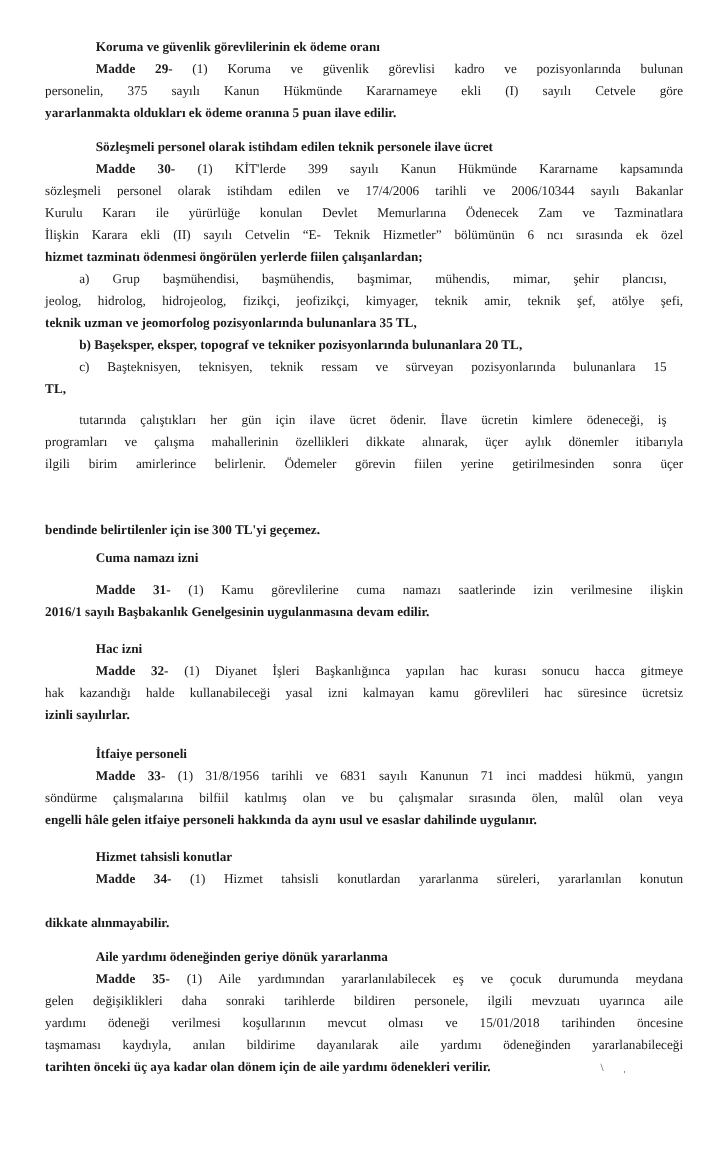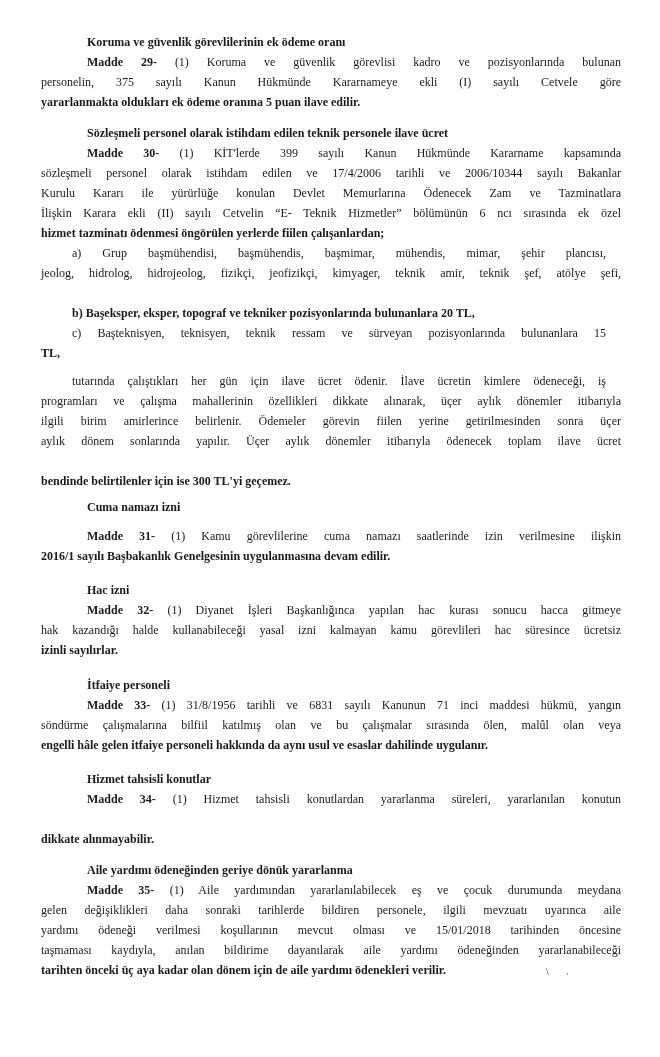--- a/index.html
+++ b/index.html
@@ -33,27 +33,27 @@
   <div class="ln last" style="top:92px">yararlanmakta oldukları ek ödeme oranına 5 puan ilave edilir.</div>
 
   <div class="ln ind h" style="top:123px">Sözleşmeli personel olarak istihdam edilen teknik personele ilave ücret</div>
   <div class="ln ind" style="top:143px"><span class="b">Madde 30-</span><span> (1) KİT'lerde 399 sayılı Kanun Hükmünde Kararname kapsamında</span></div>
   <div class="ln" style="top:163px">sözleşmeli personel olarak istihdam edilen ve 17/4/2006 tarihli ve 2006/10344 sayılı Bakanlar</div>
   <div class="ln" style="top:183px">Kurulu Kararı ile yürürlüğe konulan Devlet Memurlarına Ödenecek Zam ve Tazminatlara</div>
   <div class="ln" style="top:203px">İlişkin Karara ekli (II) sayılı Cetvelin “E- Teknik Hizmetler” bölümünün 6 ncı sırasında ek özel</div>
   <div class="ln last" style="top:223px">hizmet tazminatı ödenmesi öngörülen yerlerde fiilen çalışanlardan;</div>
   <div class="ln ind2" style="top:243px">a) Grup başmühendisi, başmühendis, başmimar, mühendis, mimar, şehir plancısı,</div>
   <div class="ln" style="top:263px">jeolog, hidrolog, hidrojeolog, fizikçi, jeofizikçi, kimyager, teknik amir, teknik şef, atölye şefi,</div>
+  <div class="ln last" style="top:283px">teknik uzman ve jeomorfolog pozisyonlarında bulunanlara 35 TL,</div>
   <div class="ln ind2 last" style="top:303px">b) Başeksper, eksper, topograf ve tekniker pozisyonlarında bulunanlara 20 TL,</div>
   <div class="ln ind2" style="top:323px">c) Başteknisyen, teknisyen, teknik ressam ve sürveyan pozisyonlarında bulunanlara 15</div>
   <div class="ln ind2" style="top:371px">tutarında çalıştıkları her gün için ilave ücret ödenir. İlave ücretin kimlere ödeneceği, iş</div>
   <div class="ln last" style="top:343px">TL,</div>
   <div class="ln" style="top:391px">programları ve çalışma mahallerinin özellikleri dikkate alınarak, üçer aylık dönemler itibarıyla</div>
   <div class="ln" style="top:411px">ilgili birim amirlerince belirlenir. Ödemeler görevin fiilen yerine getirilmesinden sonra üçer</div>
-  <div class="ln" style="top:431px">aylık dönem sonlarında yapılır. Üçer aylık dönemler itibarıyla ödenecek toplam ilave ücret</div>
   <div class="ln last" style="top:471px">bendinde belirtilenler için ise 300 TL'yi geçemez.</div>
 
   <div class="ln ind h" style="top:497px">Cuma namazı izni</div>
   <div class="ln ind" style="top:526px"><span class="b">Madde 31-</span><span> (1) Kamu görevlilerine cuma namazı saatlerinde izin verilmesine ilişkin</span></div>
   <div class="ln last" style="top:546px">2016/1 sayılı Başbakanlık Genelgesinin uygulanmasına devam edilir.</div>
 
   <div class="ln ind h" style="top:580px">Hac izni</div>
   <div class="ln ind" style="top:600px"><span class="b">Madde 32-</span><span> (1) Diyanet İşleri Başkanlığınca yapılan hac kurası sonucu hacca gitmeye</span></div>
   <div class="ln" style="top:620px">hak kazandığı halde kullanabileceği yasal izni kalmayan kamu görevlileri hac süresince ücretsiz</div>
   <div class="ln last" style="top:640px">izinli sayılırlar.</div>

